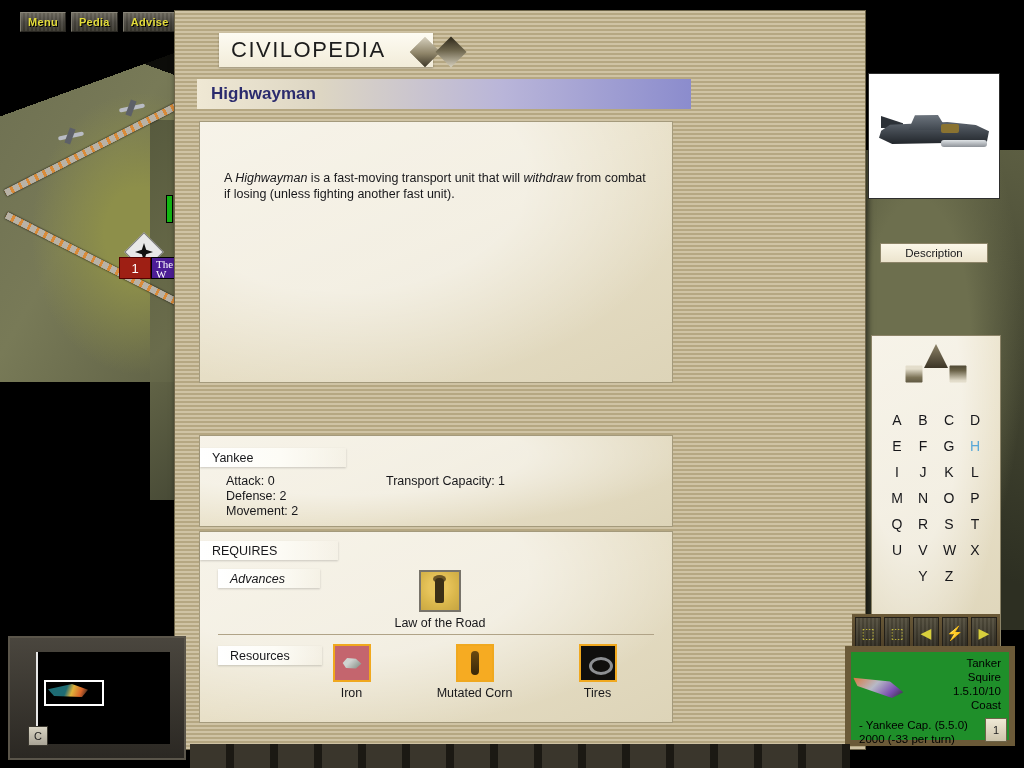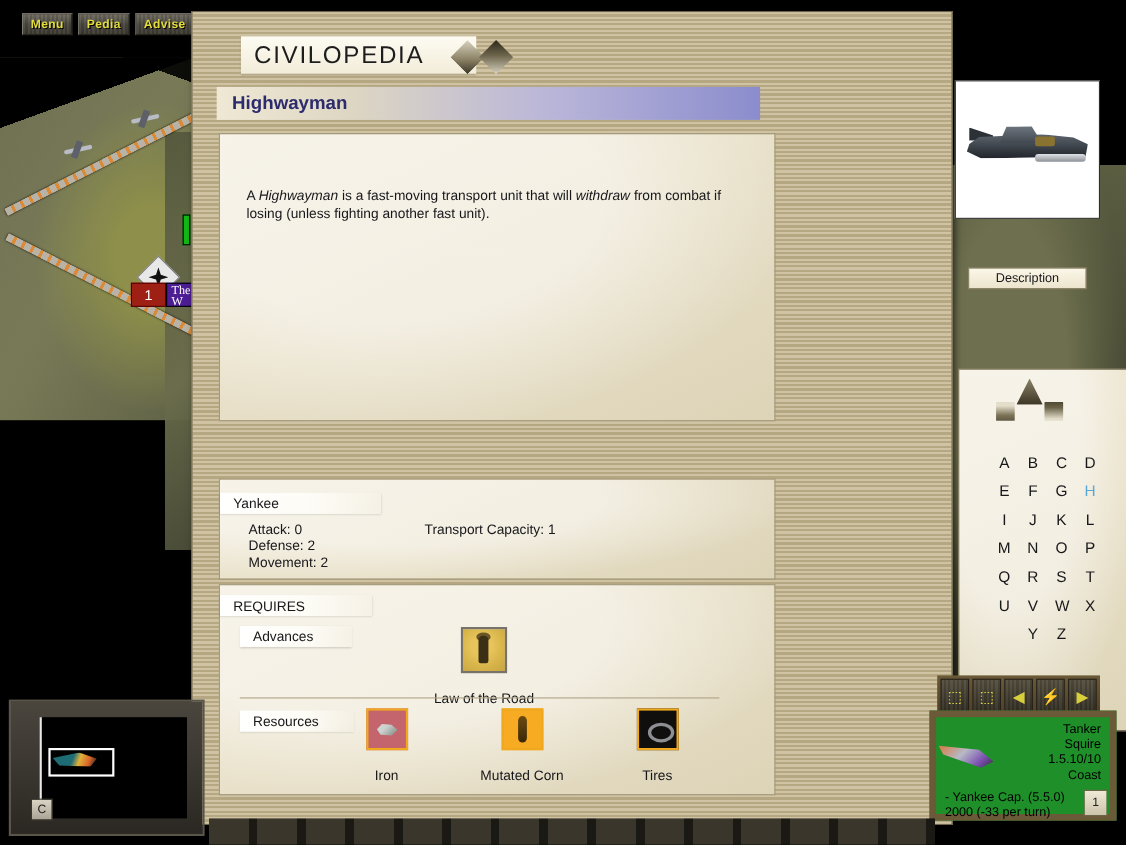--- a/index.html
+++ b/index.html
@@ -50,21 +50,21 @@
 
   
   #pedia{position:absolute;left:174px;top:10px;width:690px;height:738px;
     background:
       repeating-linear-gradient(180deg,#cfc3a4 0 2px,#b5a782 2px 4px),
       #c7bb9a;
     border:1px solid #6d6449;box-shadow:2px 2px 6px rgba(0,0,0,.6);}
 
   .parch{background:
       radial-gradient(ellipse at 30% 20%,rgba(255,255,255,.5) 0 40%,rgba(255,255,255,0) 75%),
-      linear-gradient(155deg,#eee7d2 0%,#e8e0c8 45%,#ddd4b8 100%); padding-left: 32px;}
+      linear-gradient(155deg,#eee7d2 0%,#e8e0c8 45%,#ddd4b8 100%);}
 
   
   #title-plate{position:absolute;left:44px;top:22px;height:34px;min-width:190px;
     background:linear-gradient(180deg,#fdfbf2 0%,#f2ecd9 100%);
     display:flex;align-items:center;padding:0 12px;
     box-shadow:0 1px 2px rgba(0,0,0,.25);}
   #title-plate span{font-size:22px;letter-spacing:1.5px;color:#1d1d1d;
     font-family:"Liberation Sans",sans-serif;}
   .nav-diamond{position:absolute;top:30px;width:22px;height:22px;cursor:pointer;}
   .nav-diamond i{position:absolute;inset:0;transform:rotate(45deg);display:block;}
@@ -106,30 +106,30 @@
     background:linear-gradient(90deg,#ffffff 0%,#fdfcf6 55%,rgba(255,255,255,0) 100%);
     box-shadow:0 1px 2px rgba(0,0,0,.18);}
   #statsbox .tablabel{left:0;top:12px;width:124px;}
   .statcol{position:absolute;left:26px;top:38px;font-size:12.5px;color:#17171a;line-height:15px;}
   .statcol2{position:absolute;left:186px;top:38px;font-size:12.5px;color:#17171a;}
 
   
   #reqbox{position:absolute;left:24px;top:520px;width:472px;height:190px;
     border:1px solid #a49a7c;}
   #reqbox .req-title{left:0;top:9px;width:116px;}
-  #reqbox .adv-tab{left:18px;top:37px;width:80px;}
+  #reqbox .adv-tab{left:18px;top:37px;width:80px;font-style:italic;}
   #reqbox .res-tab{left:18px;top:114px;width:82px;}
   .adv-item{position:absolute;left:185px;top:38px;width:110px;text-align:center;}
   .adv-icon{width:38px;height:38px;margin:0 auto;
     background:radial-gradient(circle at 45% 40%,#e8c55c 0 30%,#d9b64b 60%,#c6a441 100%);
     border:2px solid #77736a;position:relative;}
   .adv-icon b{position:absolute;left:14px;top:6px;width:9px;height:25px;background:#3b2f16;
     border-radius:4px 4px 2px 2px;}
   .adv-icon i{position:absolute;left:12px;top:3px;width:13px;height:8px;background:#6a5526;border-radius:50%;}
-  .cap{font-size:12.5px;color:#17171a;margin-top:16px;}
+  .cap{font-size:12.5px;color:#17171a;margin-top:4px;}
   .hr{position:absolute;left:18px;top:102px;width:436px;height:1px;background:#b0a387;}
   .res-row{position:absolute;top:112px;left:90px;width:370px;display:flex;}
   .res-item{width:123px;text-align:center;}
   .res-icon{width:34px;height:34px;margin:0 auto;border:2px solid #f0a81e;position:relative;}
   .ri-iron{background:#c4656e;}
   .ri-iron b{position:absolute;left:6px;top:10px;width:22px;height:14px;
     background:linear-gradient(135deg,#cfd3d0 0 40%,#6e7a70 100%);
     clip-path:polygon(10% 50%,30% 15%,70% 20%,95% 55%,70% 90%,25% 85%);}
   .ri-corn{background:#f6ab22;}
   .ri-corn b{position:absolute;left:13px;top:5px;width:8px;height:24px;

